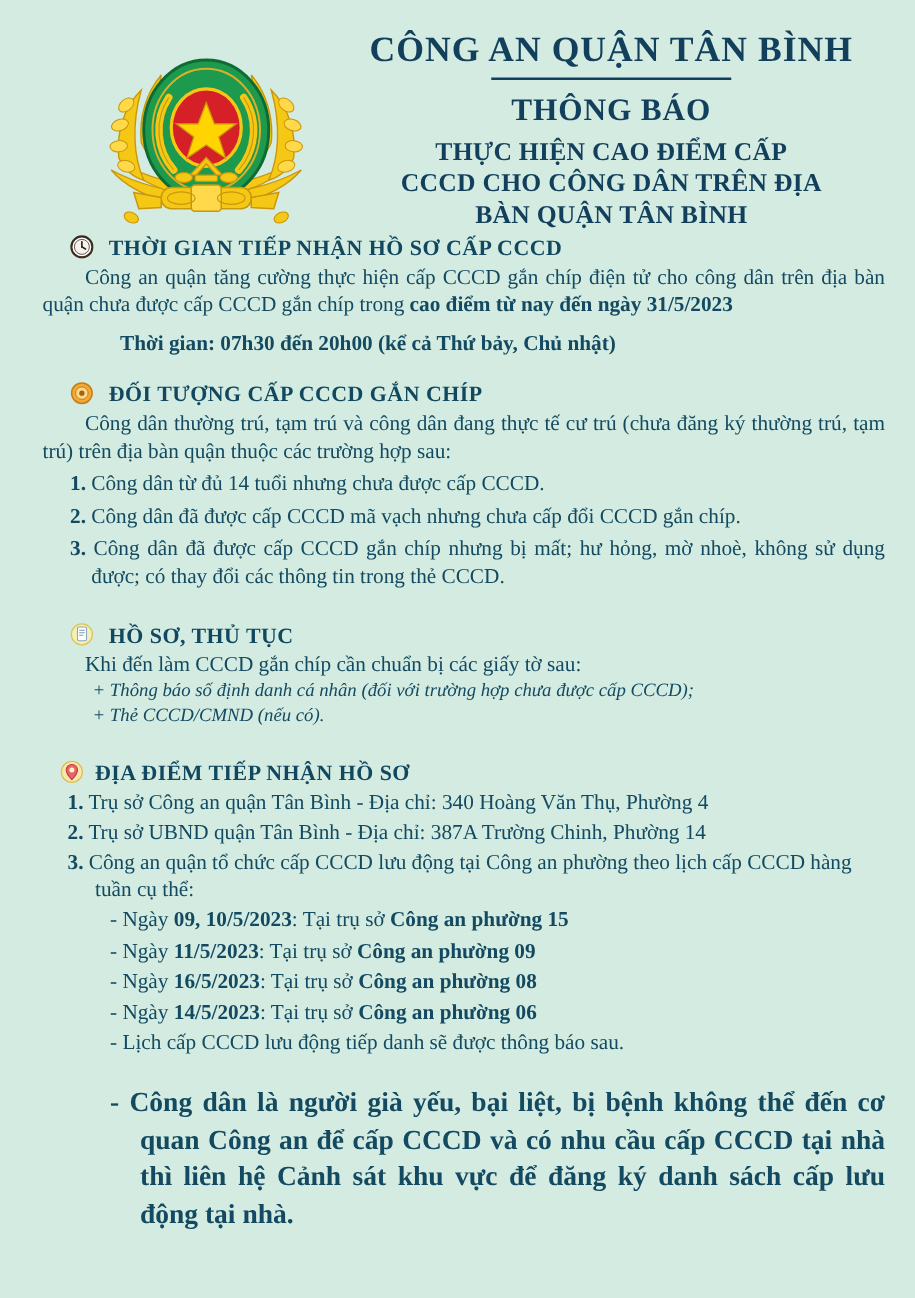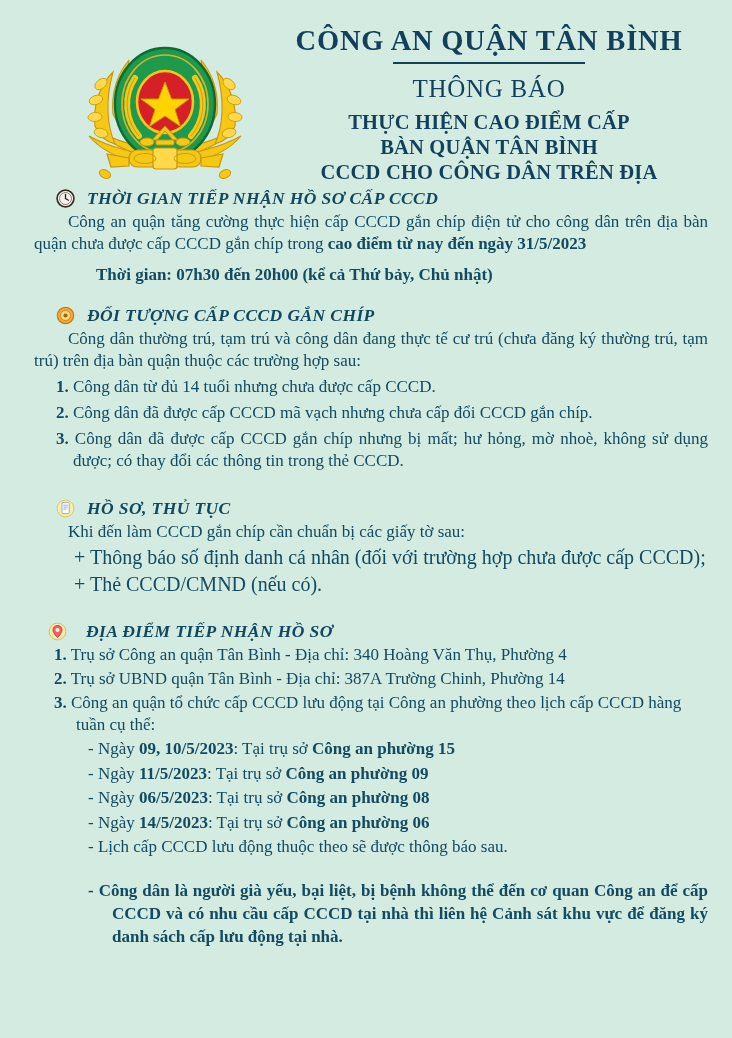--- a/index.html
+++ b/index.html
@@ -52,45 +52,43 @@
     white-space: nowrap;
   }
   .org-rule {
     width: 192px;
     height: 2px;
     background: #123f5c;
     margin: 5px auto 11px auto;
   }
   .notice-word {
     font-size: 25px;
-    font-weight: normal;
+    font-weight: bold;
     letter-spacing: 0.7px;
     color: #123f5c;
     margin-bottom: 7px;
   }
   .subtitle {
     font-size: 20.5px;
     font-weight: bold;
     line-height: 1.22;
     letter-spacing: 0.2px;
     color: #123f5c;
   }
 
   
   .content {
     padding: 6px 24px 0 34px;
   }
   .section { margin-bottom: 2px; }
 
   .sec-head {
     display: flex;
-    align-items: center;
     gap: 12px;
     margin: 4px 0 2px 22px;
-    font-style: italic;
   }
   .sec-head-title {
     font-size: 17.5px;
     font-weight: bold;
     letter-spacing: 0.4px;
     color: #11485f;
   }
 
   .para {
     font-size: 17px;
@@ -105,40 +103,41 @@
 
   .num-item {
     font-size: 17px;
     line-height: 1.3;
     margin: 4px 0 4px 22px;
     text-indent: -17px;
     padding-left: 17px;
     text-align: justify;
   }
   .plus-item {
-    font-size: 20px;
+    font-size: 15px;
     line-height: 1.3;
     margin: 1px 0 1px 40px;
+    font-style: italic;
   }
   .loc-item {
     font-size: 17px;
     line-height: 1.3;
     margin: 2px 0 2px 20px;
     text-indent: -22px;
     padding-left: 22px;
   }
   .dash-item {
     font-size: 17px;
     line-height: 1.32;
     margin: 2px 0 2px 54px;
     text-indent: -24px;
     padding-left: 24px;
   }
   .final-note {
-    font-size: 17px;
+    font-size: 22px;
     font-weight: bold;
     line-height: 1.34;
     margin: 22px 0 0 54px;
     text-indent: -24px;
     padding-left: 24px;
     text-align: justify;
     max-width: 600px;
   }
   .sp-sm { height: 7px; }
   .sp-md { height: 14px; }
@@ -227,22 +226,22 @@
         </g>
       </svg>
     </div>
 
     <div class="header-titles">
       <div class="org-name">CÔNG AN QUẬN TÂN BÌNH</div>
       <div class="org-rule"></div>
       <div class="notice-word">THÔNG BÁO</div>
       <div class="subtitle">
         <div>THỰC HIỆN CAO ĐIỂM CẤP</div>
+        <div>CCCD CHO CÔNG DÂN TRÊN ĐỊA</div>
         <div>BÀN QUẬN TÂN BÌNH</div>
-        <div>CCCD CHO CÔNG DÂN TRÊN ĐỊA</div>
       </div>
     </div>
   </div>
 
   <div class="content">
 
     <div class="section">
       <div class="sec-head">
         <span class="icon-badge">
           <svg width="19" height="19" viewBox="0 0 19 19">
@@ -305,21 +304,21 @@
         <span class="sec-head-title">HỒ SƠ, THỦ TỤC</span>
       </div>
       <div class="para indent">Khi đến làm CCCD gắn chíp cần chuẩn bị các giấy tờ sau:</div>
       <div class="plus-item">+ Thông báo số định danh cá nhân (đối với trường hợp chưa được cấp CCCD);</div>
       <div class="plus-item">+ Thẻ CCCD/CMND (nếu có).</div>
     </div>
 
     <div class="sp-lg"></div>
 
     <div class="section">
-      <div class="sec-head" style="gap:19px;margin-left:14px;">
+      <div class="sec-head" style="gap:9px;margin-left:14px;">
         <span class="icon-badge">
           <svg width="19" height="19" viewBox="0 0 19 19">
             <circle cx="9.5" cy="9.5" r="8.4" fill="#f7e7a8" stroke="#dcc055" stroke-width="1"></circle>
             <path d="M9.5 3.6 C6.9 3.6 5 5.5 5 8 C5 11.2 9.5 15.6 9.5 15.6 C9.5 15.6 14 11.2 14 8 C14 5.5 12.1 3.6 9.5 3.6 Z" fill="#e8656b" stroke="#b83c42" stroke-width="0.9"></path>
             <circle cx="9.5" cy="7.9" r="2" fill="#fff3c4"></circle>
           </svg>
         </span>
         <span class="sec-head-title">ĐỊA ĐIỂM TIẾP NHẬN HỒ SƠ</span>
       </div>
 
@@ -339,29 +338,29 @@
       <div class="dash-item">
         <span>-</span>
         <span>Ngày </span><span class="b">09, 10/5/2023</span><span>:  Tại trụ sở </span><span class="b">Công an phường 15</span>
       </div>
       <div class="dash-item">
         <span>-</span>
         <span>Ngày </span><span class="b">11/5/2023</span><span>:  Tại trụ sở </span><span class="b">Công an phường 09</span>
       </div>
       <div class="dash-item">
         <span>-</span>
-        <span>Ngày </span><span class="b">06/5/2023</span><span>:  Tại trụ sở </span><span class="b">Công an phường 08</span>
+        <span>Ngày </span><span class="b">16/5/2023</span><span>:  Tại trụ sở </span><span class="b">Công an phường 08</span>
       </div>
       <div class="dash-item">
         <span>-</span>
         <span>Ngày </span><span class="b">14/5/2023</span><span>:  Tại trụ sở </span><span class="b">Công an phường 06</span>
       </div>
       <div class="dash-item">
         <span>-</span>
-        <span>Lịch cấp CCCD lưu động thuộc theo sẽ được thông báo sau.</span>
+        <span>Lịch cấp CCCD lưu động tiếp danh sẽ được thông báo sau.</span>
       </div>
     </div>
 
     <div class="final-note">
       <span>-</span>
       <span>Công dân là người già yếu, bại liệt, bị bệnh không thể đến cơ quan Công an để cấp CCCD và có nhu cầu cấp CCCD tại nhà thì liên hệ Cảnh sát khu vực để đăng ký danh sách cấp lưu động tại nhà.</span>
     </div>
 
   </div>
 </div>

